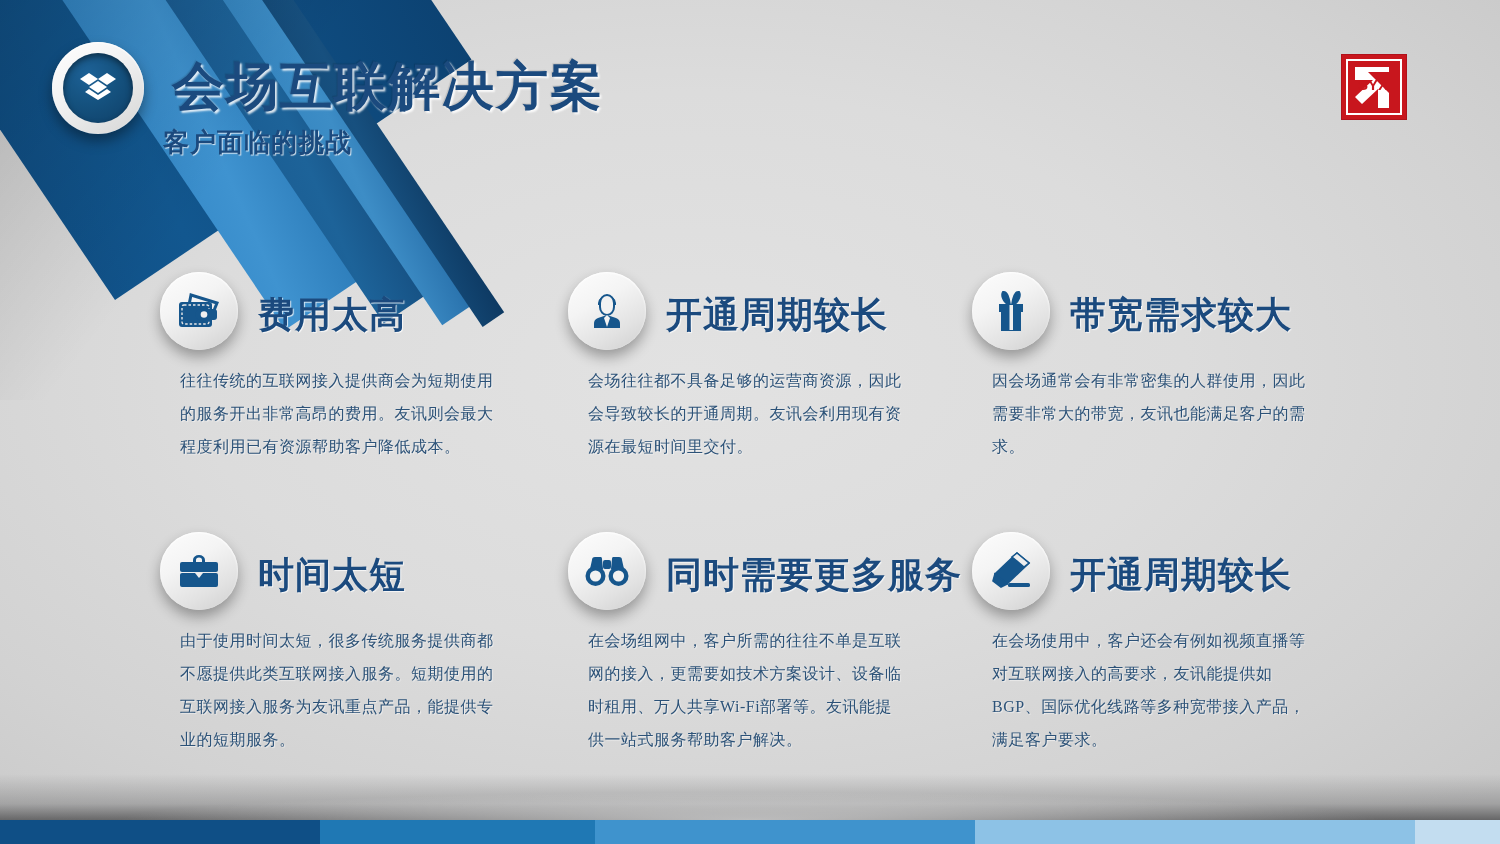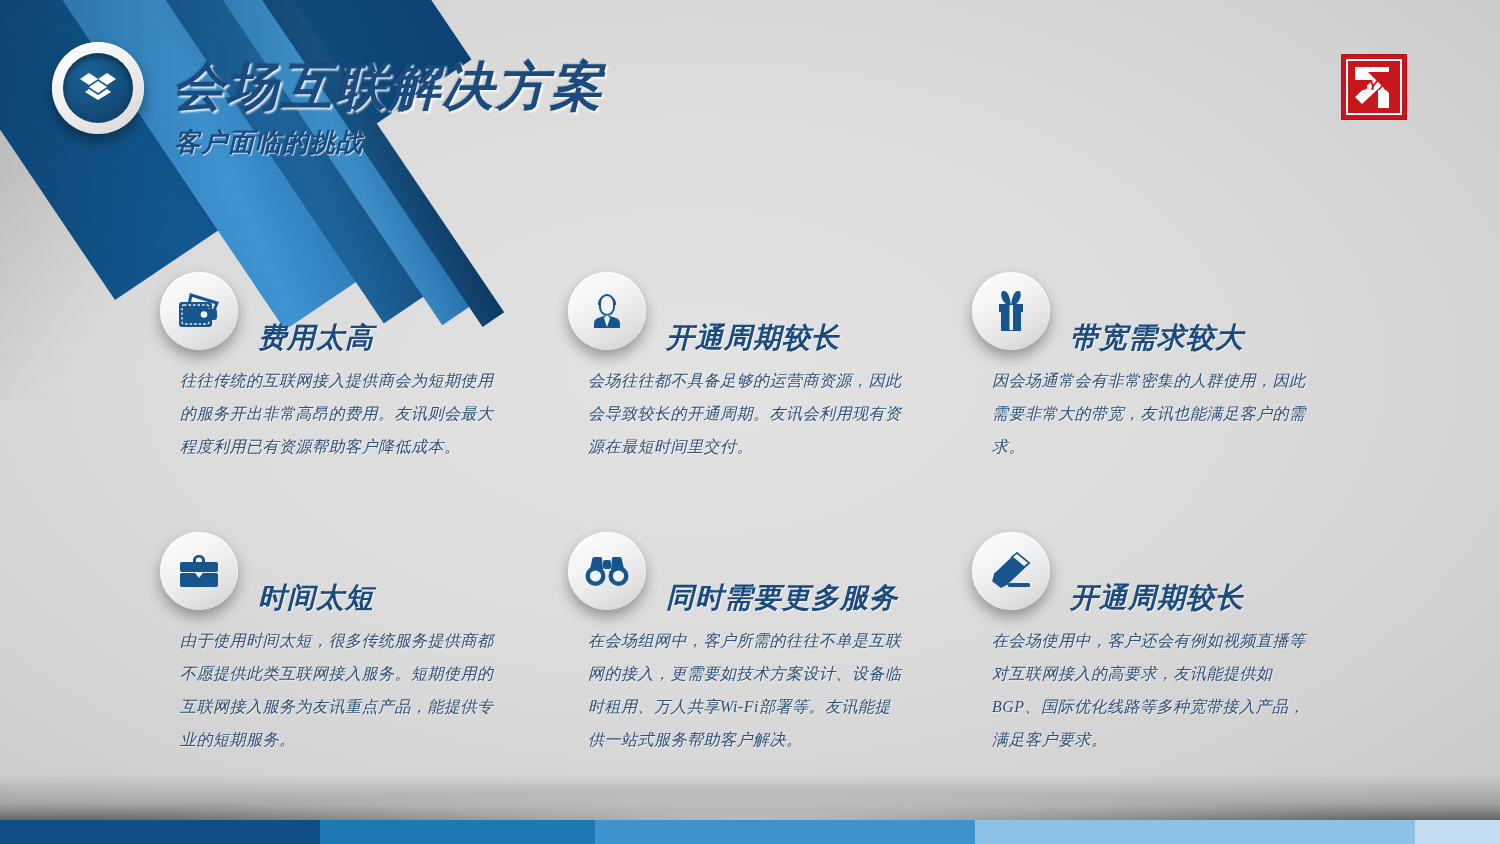--- a/index.html
+++ b/index.html
@@ -4,21 +4,20 @@
 <style>
   html,body{margin:0;padding:0;}
   body{
     width:1500px;height:844px;overflow:hidden;
     font-family:"Liberation Serif","DejaVu Serif",serif;
     background:#d9d9d9;
   }
   #slide{position:relative;width:1500px;height:844px;overflow:hidden;
     background:
       radial-gradient(ellipse 1100px 620px at 46% 44%, #e2e2e2 0%, #dcdcdc 45%, #d2d2d2 78%, #c9c9c9 100%);
-    font-style: italic;
   }
   
   .ribbon{position:absolute;top:0;left:0;width:620px;height:400px;overflow:hidden;pointer-events:none;}
   .rb{position:absolute;transform-origin:0 0;}
   .rb1{top:-330px;left:-310px;width:430px;height:760px;transform:rotate(-34deg);
        background:linear-gradient(100deg,#0e4a7f 0%,#12578f 40%,#0c4272 100%);}
   .rb2{top:-300px;left:-140px;width:130px;height:760px;transform:rotate(-34deg);
        background:linear-gradient(100deg,#2b7fc0 0%,#3f93d0 55%,#2573b0 100%);}
   .rb3{top:-290px;left:-30px;width:78px;height:740px;transform:rotate(-34deg);
        background:linear-gradient(100deg,#17558b 0%,#1d6399 60%,#13497a 100%);}
@@ -40,36 +39,36 @@
      background:linear-gradient(145deg,#ffffff 0%,#f2f2f2 42%,#d5d5d5 100%);
      box-shadow:0 7px 13px rgba(0,0,0,0.38), inset 0 1px 2px #fff;}
   .badge .foot{position:absolute;left:22px;bottom:-5px;width:48px;height:12px;border-radius:3px;
      background:linear-gradient(#e6e6e6,#c9c9c9);box-shadow:0 4px 7px rgba(0,0,0,0.35);z-index:-1;}
   .badge .inner{position:absolute;left:11px;top:11px;width:70px;height:70px;border-radius:50%;
      background:radial-gradient(circle at 36% 30%, #1d6196 0%, #15527f 45%, #0e3e66 100%);
      box-shadow:inset 0 3px 6px rgba(0,0,0,0.45);display:flex;align-items:center;justify-content:center;}
   
   .title{position:absolute;left:172px;top:52px;font-size:52px;font-weight:bold;color:#1b4a7e;
      letter-spacing:2px;text-shadow:2px 2px 2px rgba(255,255,255,0.85), -1px -1px 1px rgba(0,0,0,0.12);}
-  .subtitle{position:absolute;left:174px;top:125px;font-size:26px;font-weight:bold;color:#1b4a7e;
+  .subtitle{position:absolute;left:163px;top:125px;font-size:26px;font-weight:bold;color:#1b4a7e;
      letter-spacing:1px;text-shadow:1px 1px 1px rgba(255,255,255,0.8);text-align:center;}
   .intro{position:absolute;left:126px;top:188px;font-size:29px;color:#1d4e80;letter-spacing:1px;
      text-shadow:1px 1px 1px rgba(255,255,255,0.75);}
   
   .syx{position:absolute;left:1341px;top:54px;width:66px;height:66px;
      background:#c8161d;padding:16px;box-sizing:border-box;border:1px solid #b0111a;}
   .syx .in{position:absolute;inset:4px;border:2px solid #ffffff;box-sizing:border-box;}
   
   .card{position:absolute;width:340px;}
   .icircle{position:absolute;left:0;top:0;width:78px;height:78px;border-radius:50%;
      background:linear-gradient(150deg,#fdfdfd 0%,#f4f4f4 38%,#e2e2e2 72%,#cfcfcf 100%);
      box-shadow:0 7px 14px rgba(0,0,0,0.33), inset 0 1px 2px #fff;
      display:flex;align-items:center;justify-content:center;}
-  .ctitle{position:absolute;left:98px;top:19px;font-size:28px;font-weight:bold;color:#1b4a7e;
-     letter-spacing:1px;white-space:nowrap;text-shadow:1px 1px 1px rgba(255,255,255,0.8);margin-top:28px;}
+  .ctitle{position:absolute;left:98px;top:19px;font-size:36px;font-weight:bold;color:#1b4a7e;
+     letter-spacing:1px;white-space:nowrap;text-shadow:1px 1px 1px rgba(255,255,255,0.8);}
   .cbody{position:absolute;left:20px;top:92px;width:318px;font-size:16px;line-height:33px;
      color:#2c5278;letter-spacing:0.5px;text-shadow:1px 1px 1px rgba(255,255,255,0.6);}
   .icn{display:block;}
 </style>
 </head>
 <body>
 
 <div id="slide">
 
   <div class="ribbon">

